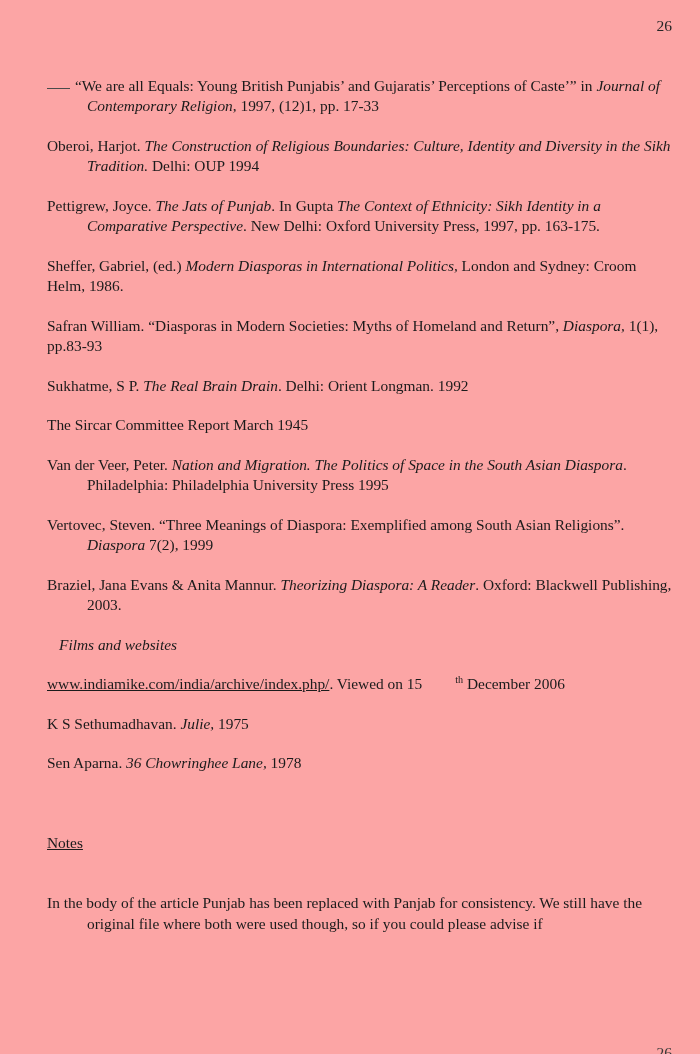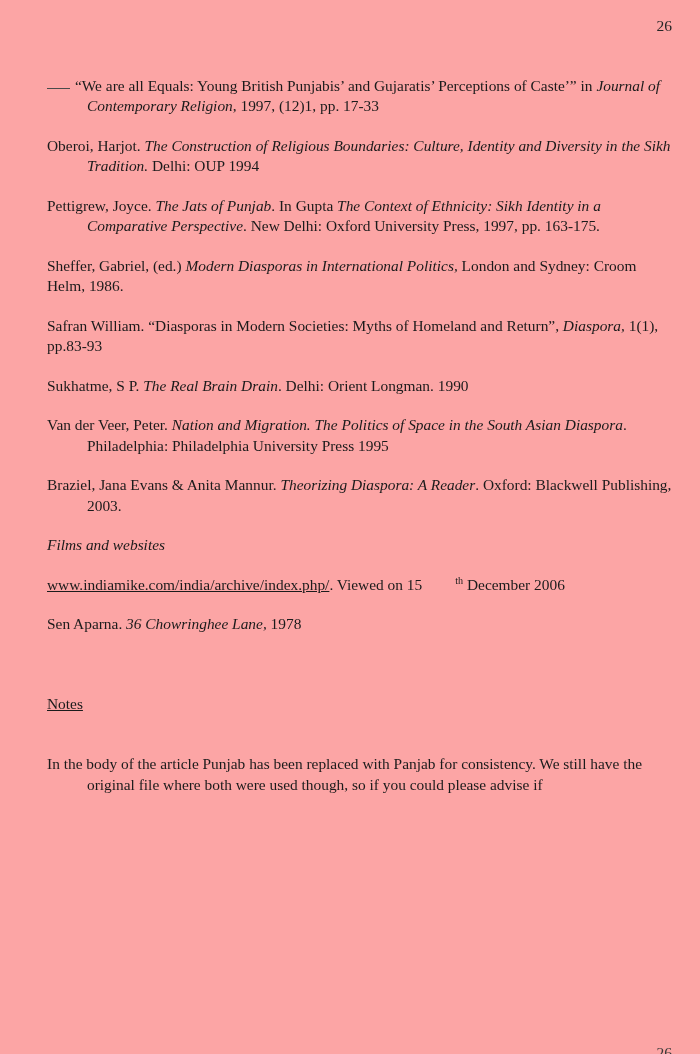--- a/index.html
+++ b/index.html
@@ -74,21 +74,21 @@
     display: inline-block;
     width: 23px;
     border-bottom: 1px solid #4a4a4a;
     vertical-align: 2px;
     margin-right: 5px;
   }
 
   .section-heading {
     font-size: 15.4px;
     font-style: italic;
-    margin: 0 0 19px 0;
+    margin: 0 0 19px 12px;
     line-height: 1.33;
   }
 
   .notes-heading {
     font-size: 15.4px;
     margin: 0 0 20px 0;
     line-height: 1.33;
     display: inline-block;
   }
   .notes-heading-wrap {
@@ -144,39 +144,48 @@
     <p class="entry flush">
       <span>Sheffer, Gabriel, (ed.) </span><span class="it">Modern Diasporas in International Politics,</span><span> London and Sydney: Croom Helm, 1986.</span>
     </p>
 
     <p class="entry flush">
       <span>Safran William. “Diasporas in Modern Societies: Myths of Homeland and Return”, </span><span class="it">Diaspora,</span><span> 1(1), pp.83-93</span>
     </p>
 
 
     <p class="entry single">
-      <span>Sukhatme, S P. </span><span class="it">The Real Brain Drain</span><span>. Delhi: Orient Longman. 1990</span>
-    </p>
-
+      <span>Sukhatme, S P. </span><span class="it">The Real Brain Drain</span><span>. Delhi: Orient Longman. 1992</span>
+    </p>
+
+    <p class="entry single">
+      <span>The Sircar Committee Report March 1945</span>
+    </p>
 
     <p class="entry">
       <span>Van der Veer, Peter. </span><span class="it">Nation and Migration. The Politics of Space in the South Asian Diaspora</span><span>. Philadelphia: Philadelphia University Press 1995</span>
     </p>
 
+    <p class="entry">
+      <span>Vertovec, Steven.  “Three Meanings of Diaspora: Exemplified among South Asian Religions”. </span><span class="it">Diaspora</span><span> 7(2), 1999</span>
+    </p>
 
     <p class="entry">
       <span>Braziel, Jana Evans &amp; Anita Mannur. </span><span class="it">Theorizing Diaspora: A Reader</span><span>. Oxford: Blackwell Publishing, 2003.</span>
     </p>
 
     <p class="section-heading">Films and websites</p>
 
     <p class="entry single">
       <a class="url-link" href="#">www.indiamike.com/india/archive/index.php/</a><span>. Viewed on 15</span><sup>th</sup><span> December 2006</span>
     </p>
 
+    <p class="entry single">
+      <span>K S Sethumadhavan. </span><span class="it">Julie,</span><span> 1975</span>
+    </p>
 
     <p class="entry single">
       <span>Sen Aparna. </span><span class="it">36 Chowringhee Lane,</span><span> 1978</span>
     </p>
 
     <div class="spacer-large"></div>
 
     <div class="notes-heading-wrap">
       <span class="notes-heading u">Notes</span>
     </div>

